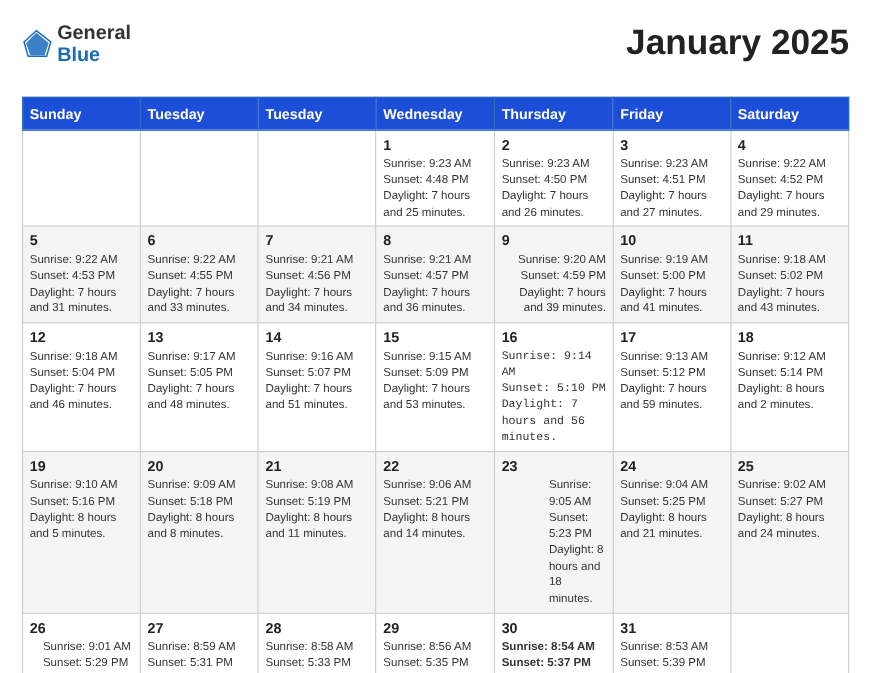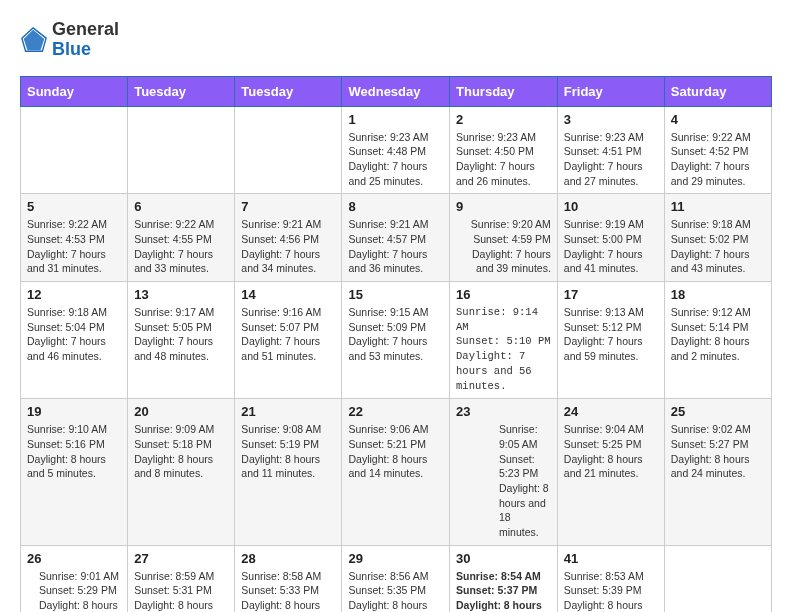--- a/index.html
+++ b/index.html
@@ -7,21 +7,21 @@
       font-family: Arial, sans-serif;
       background: #fff;
       width: 792px;
       min-height: 612px;
       padding: 20px;
     }
     .header {
       display: flex;
       justify-content: space-between;
       align-items: flex-start;
-      margin-bottom: 16px;
+      margin-bottom: 28px;
     }
     .logo {
       display: flex;
       align-items: center;
       gap: 4px;
     }
     .logo-text {
       font-size: 18px;
       font-weight: bold;
       line-height: 1.1;
@@ -44,21 +44,21 @@
       font-size: 15px;
       font-weight: normal;
       color: #444;
     }
     .calendar {
       width: 100%;
       border-collapse: collapse;
       border: 1px solid #ccc;
     }
     .calendar thead tr th {
-      background-color: #8b5cf6;
+      background-color: #1d4ed8;
       color: #fff;
       font-size: 13px;
       font-weight: bold;
       padding: 7px 6px;
       text-align: left;
       border: 1px solid #2a6db5;
     }
     .calendar tbody tr td {
       vertical-align: top;
       border: 1px solid #ccc;
@@ -96,20 +96,21 @@
     <svg class="logo-icon" viewBox="0 0 30 30" xmlns="http://www.w3.org/2000/svg">
       <polygon points="14,4 26,14 22,26 8,26 4,14" fill="#1a6bbd" opacity="0.85"></polygon>
       <polygon points="14,2 28,13 24,27 6,27 2,13" fill="none" stroke="#1a6bbd" stroke-width="1.5"></polygon>
     </svg>
     <div class="logo-text">
       <span class="general">General</span><br>
       <span class="blue">Blue</span>
     </div>
   </div>
   <div class="title-block">
+    <h1>January 2025</h1>
   </div>
 </div>
 
 <table class="calendar">
   <thead>
     <tr>
     <th>Sunday</th>
         <th>Tuesday</th>
         <th>Tuesday</th>
         <th>Wednesday</th>
@@ -305,21 +306,21 @@
 Sunset: 5:35 PM
 Daylight: 8 hours and 39 minutes.</div>
         </td>
         <td>
           <span class="day-number">30</span>
           <div class="day-info" style="white-space: pre-line; font-weight: bold;">Sunrise: 8:54 AM
 Sunset: 5:37 PM
 Daylight: 8 hours and 42 minutes.</div>
         </td>
         <td>
-          <span class="day-number">41</span>
+          <span class="day-number">31</span>
           <div class="day-info" style="white-space: pre-line;">Sunrise: 8:53 AM
 Sunset: 5:39 PM
 Daylight: 8 hours and 46 minutes.</div>
         </td>
         <td class="empty-cell"></td>
       </tr>
     </tbody>
 </table>
 
 </body></html>

